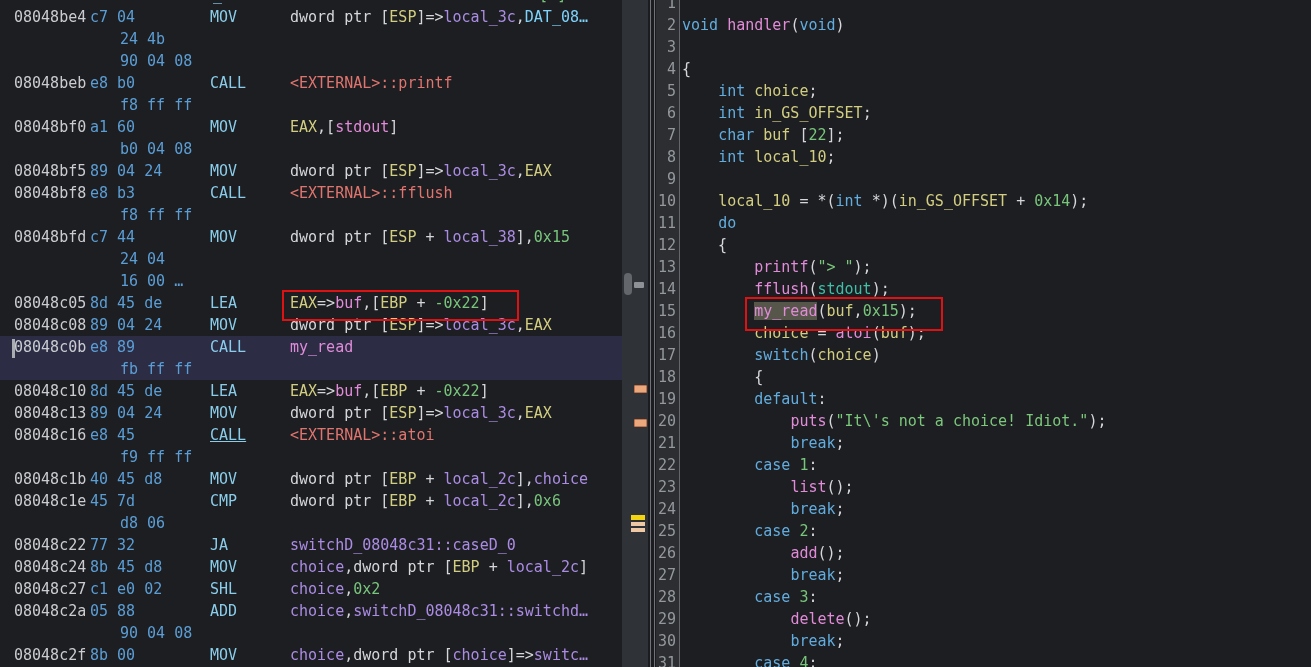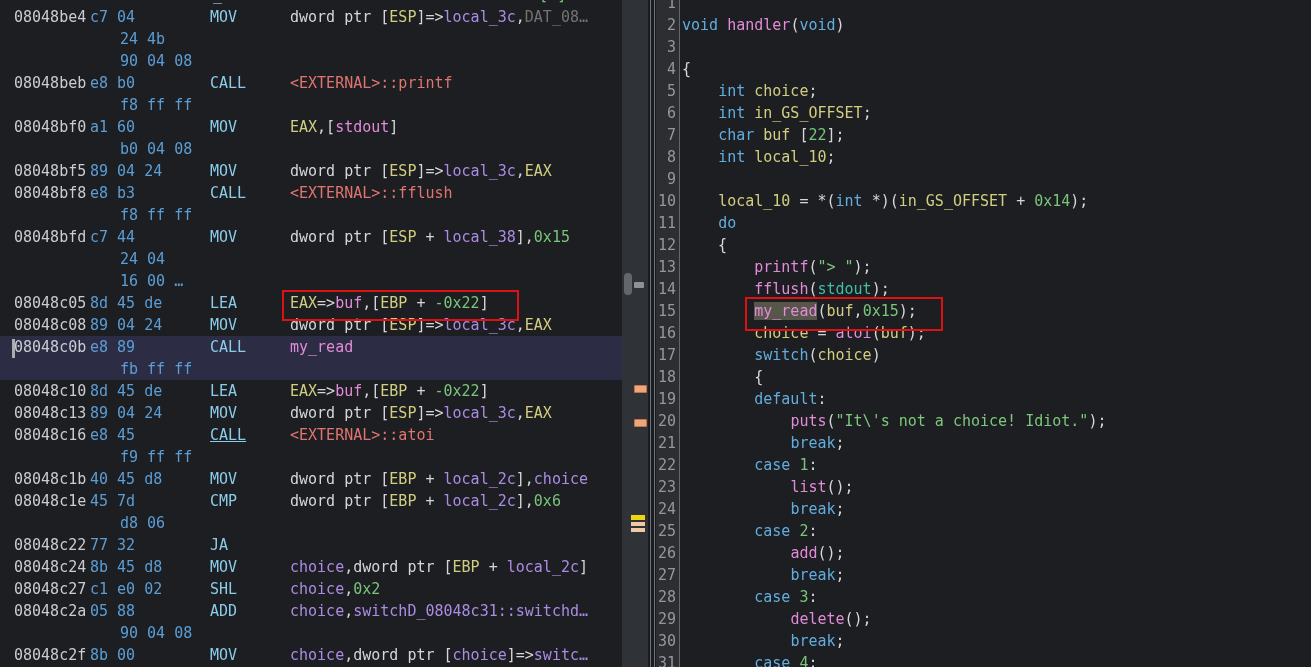--- a/index.html
+++ b/index.html
@@ -14,21 +14,21 @@
   #listing{position:absolute;left:0;top:0;width:622px;height:667px;overflow:hidden;}
   .row{position:absolute;left:0;width:640px;height:22px;white-space:pre;}
   .addr{position:absolute;left:14px;color:#caccd1;}
   .bytes{position:absolute;left:90px;color:#5b9ed6;}
   .bytes.cont{left:120px;}
   .mn{position:absolute;left:210px;color:#8acdeb;}
   .mn.u{text-decoration:underline;}
   .ops{position:absolute;left:290px;}
   .t-w{color:#d6d7da}.t-reg{color:#d2ce81}.t-loc{color:#ab8ce4}
   .t-num{color:#78c57c}.t-fn{color:#e18bd9}.t-ext{color:#e0746e}
-  .t-dat{color:#737373}.t-kw{color:#62ade0}.t-str{color:#7cc87c}
+  .t-dat{color:#7dd3fc}.t-kw{color:#62ade0}.t-str{color:#7cc87c}
   .t-teal{color:#3fbfa8}.t-var{color:#d2ce81}
   .t-hl{background:#57564a}
   #sel-band{position:absolute;left:0;top:336px;width:622px;height:44px;background:#2c2d45;}
   #cursor{position:absolute;left:12px;top:339px;width:3px;height:19px;background:#a9acb1;}
   .partial{position:absolute;top:-16px;height:22px;white-space:pre;}
   
   .redbox{position:absolute;border:2px solid #de1212;z-index:6;}
   #redbox-listing{left:282px;top:290px;width:233px;height:27px;}
   #redbox-decomp{left:745px;top:297px;width:194px;height:30px;}
   
@@ -78,21 +78,21 @@
         <div class="row" style="top: 314px;"><span class="addr">08048c08</span><span class="bytes">89 04 24</span><span class="mn">MOV</span><span class="ops"><span class="t-w">dword ptr [</span><span class="t-reg">ESP</span><span class="t-w">]=&gt;</span><span class="t-loc">local_3c</span><span class="t-w">,</span><span class="t-reg">EAX</span></span></div>
         <div class="row" style="top: 336px; padding-left: 12px;"><span class="addr">08048c0b</span><span class="bytes">e8 89</span><span class="mn">CALL</span><span class="ops"><span class="t-fn">my_read</span></span></div>
         <div class="row" style="top: 358px;"><span class="bytes cont">fb ff ff</span></div>
         <div class="row" style="top: 380px;"><span class="addr">08048c10</span><span class="bytes">8d 45 de</span><span class="mn">LEA</span><span class="ops"><span class="t-reg">EAX</span><span class="t-w">=&gt;</span><span class="t-fn">buf</span><span class="t-w">,[</span><span class="t-reg">EBP</span><span class="t-w"> + </span><span class="t-num">-0x22</span><span class="t-w">]</span></span></div>
         <div class="row" style="top: 402px;"><span class="addr">08048c13</span><span class="bytes">89 04 24</span><span class="mn">MOV</span><span class="ops"><span class="t-w">dword ptr [</span><span class="t-reg">ESP</span><span class="t-w">]=&gt;</span><span class="t-loc">local_3c</span><span class="t-w">,</span><span class="t-reg">EAX</span></span></div>
         <div class="row" style="top: 424px;"><span class="addr">08048c16</span><span class="bytes">e8 45</span><span class="mn u">CALL</span><span class="ops"><span class="t-ext">&lt;EXTERNAL&gt;::atoi</span></span></div>
         <div class="row" style="top: 446px;"><span class="bytes cont">f9 ff ff</span></div>
         <div class="row" style="top: 468px;"><span class="addr">08048c1b</span><span class="bytes">40 45 d8</span><span class="mn">MOV</span><span class="ops"><span class="t-w">dword ptr [</span><span class="t-reg">EBP</span><span class="t-w"> + </span><span class="t-loc">local_2c</span><span class="t-w">],</span><span class="t-loc">choice</span></span></div>
         <div class="row" style="top: 490px;"><span class="addr">08048c1e</span><span class="bytes">45 7d</span><span class="mn">CMP</span><span class="ops"><span class="t-w">dword ptr [</span><span class="t-reg">EBP</span><span class="t-w"> + </span><span class="t-loc">local_2c</span><span class="t-w">],</span><span class="t-num">0x6</span></span></div>
         <div class="row" style="top: 512px;"><span class="bytes cont">d8 06</span></div>
-        <div class="row" style="top: 534px;"><span class="addr">08048c22</span><span class="bytes">77 32</span><span class="mn">JA</span></div>
+        <div class="row" style="top: 534px;"><span class="addr">08048c22</span><span class="bytes">77 32</span><span class="mn">JA</span><span class="ops"><span class="t-loc">switchD_08048c31::caseD_0</span></span></div>
         <div class="row" style="top: 556px;"><span class="addr">08048c24</span><span class="bytes">8b 45 d8</span><span class="mn">MOV</span><span class="ops"><span class="t-loc">choice</span><span class="t-w">,</span><span class="t-w">dword ptr [</span><span class="t-reg">EBP</span><span class="t-w"> + </span><span class="t-loc">local_2c</span><span class="t-w">]</span></span></div>
         <div class="row" style="top: 578px;"><span class="addr">08048c27</span><span class="bytes">c1 e0 02</span><span class="mn">SHL</span><span class="ops"><span class="t-loc">choice</span><span class="t-w">,</span><span class="t-num">0x2</span></span></div>
         <div class="row" style="top: 600px;"><span class="addr">08048c2a</span><span class="bytes">05 88</span><span class="mn">ADD</span><span class="ops"><span class="t-loc">choice</span><span class="t-w">,</span><span class="t-loc">switchD_08048c31::switchd…</span></span></div>
         <div class="row" style="top: 622px;"><span class="bytes cont">90 04 08</span></div>
         <div class="row" style="top: 644px;"><span class="addr">08048c2f</span><span class="bytes">8b 00</span><span class="mn">MOV</span><span class="ops"><span class="t-loc">choice</span><span class="t-w">,</span><span class="t-w">dword ptr [</span><span class="t-loc">choice</span><span class="t-w">]=&gt;</span><span class="t-loc">switc…</span></span></div>
       </div>
   </div>
 
   <div id="margin">
     <div id="thumb"></div>

